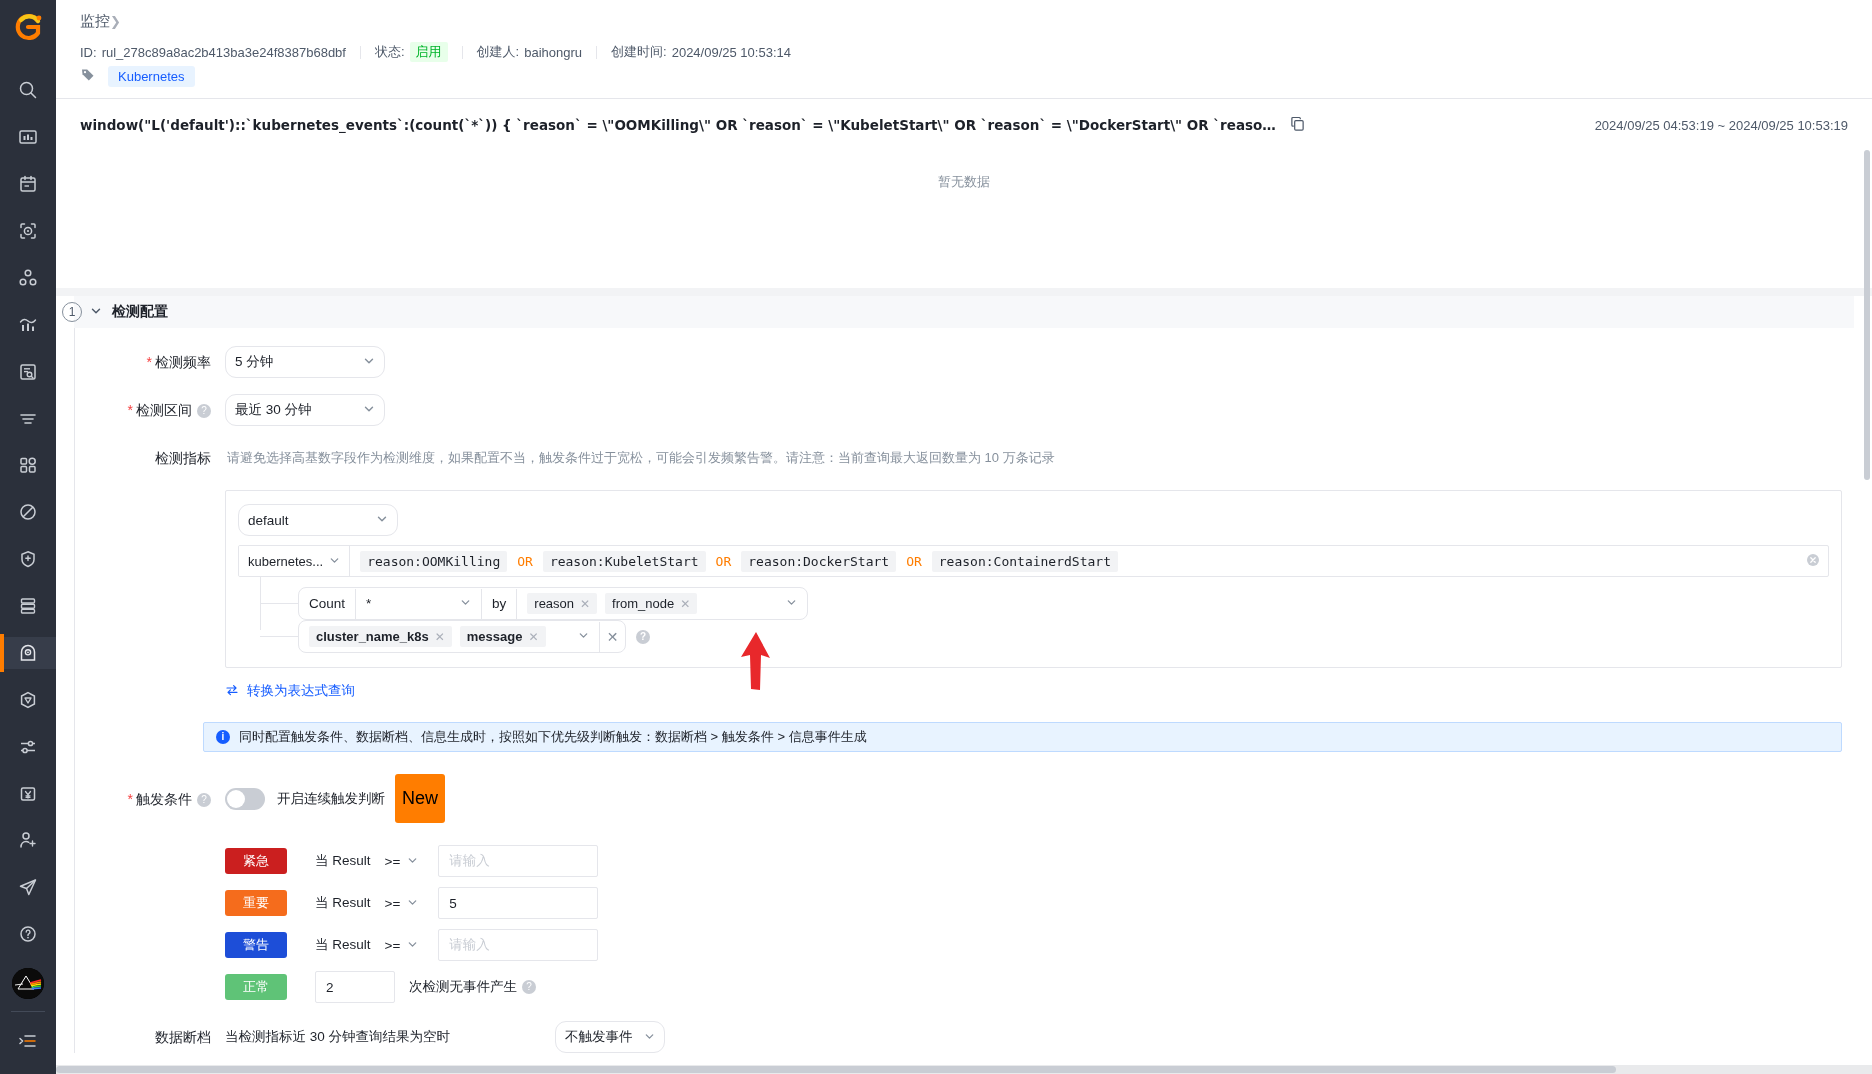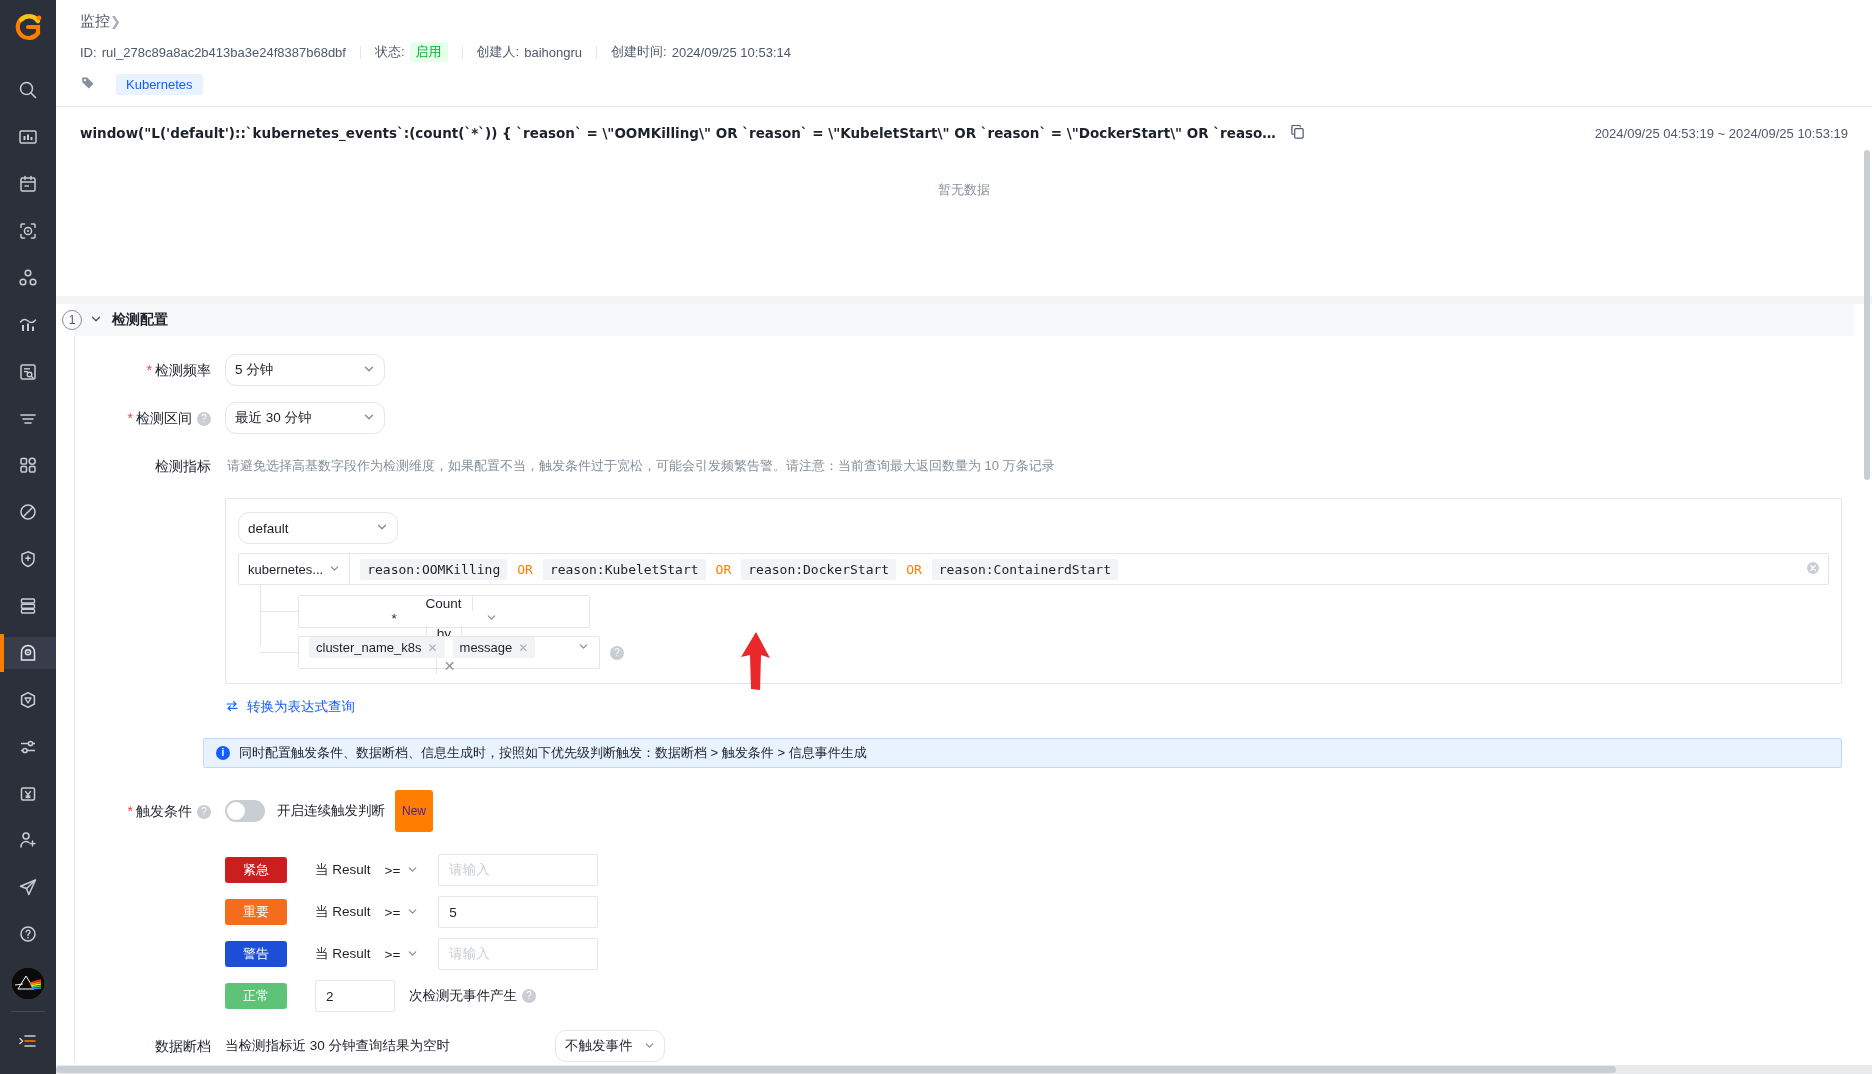--- a/index.html
+++ b/index.html
@@ -45,21 +45,21 @@
   .crumb { display:flex; align-items:center; gap:0; font-size:15px; }
   .crumb .root { color:#4e5969; cursor:pointer; }
   .crumb .sep { color:#a9aeb8; font-size:13px; }
   .crumb .cur { color:#1d2129; font-size:16px; }
   .meta { margin-top:11px; display:flex; align-items:center; font-size:13px; color:#4e5969; }
   .meta .seg { display:flex; align-items:center; gap:5px; }
   .meta .vbar { width:1px; height:13px; background:#e5e6eb; margin:0 14px; }
   .badge-on {
     background:#e8ffea; color:#00b42a; padding:1px 6px; border-radius:2px; font-size:13px;
   }
-  .tags { margin-top:12px; padding-bottom:11px; display:flex; align-items:center; gap:20px; }
+  .tags { margin-top:4px; padding-bottom:11px; display:flex; align-items:center; gap:12px; }
   .tag-chip {
     background:#e8f3ff; color:#165dff; font-size:13px; padding:3px 10px; border-radius:3px;
   }
 
   
   .qstrip {
     background:#fff; border-top:1px solid #e5e6eb;
     height:190px; position:relative; padding:0 24px;
   }
   .qrow { display:flex; align-items:center; height:44px; padding-top:8px; }
@@ -137,25 +137,24 @@
   .clr-ic { margin-left:auto; padding-right:8px; color:#c9cdd4; cursor:pointer; flex:0 0 auto; }
 
   .agg-wrap { margin-top:10px; position:relative; padding-left:60px; }
   .agg-wrap:before {
     content:""; position:absolute; left:22px; top:-10px; bottom:23px; width:1px; background:#e5e6eb;
   }
   .agg-line1, .agg-line2 { position:relative; display:flex; align-items:center; }
   .agg-line1:before, .agg-line2:before {
     content:""; position:absolute; left:-38px; top:16px; width:38px; height:1px; background:#e5e6eb;
   }
-  .agg-line2 { margin-top:8px; }
+  .agg-line2 { margin-top:0;font-weight:bold; }
   .grp {
-    display:flex; align-items:center; height:33px; border:1px solid #e5e6eb; border-radius:2px;
+    display:flex; align-items:center; height:33px; border:1px solid #e5e6eb; border-radius:8px;
     background:#fff;
-    flex-direction:column;
   }
   .grp .cell { padding:0 10px; font-size:13.5px; color:#1d2129; display:flex; align-items:center;
     height:30px; }
   .grp .cell.bd { border-right:1px solid #e5e6eb; }
   .grp .cell.bdl { border-left:1px solid #e5e6eb; }
   .grp .cv { color:#86909c; margin-left:10px; }
   .chip {
     display:inline-flex; align-items:center; gap:6px; background:#f2f3f5; border-radius:2px;
     padding:3px 7px; font-size:13px; color:#1d2129;
   }
@@ -180,21 +179,21 @@
   
   .trig { margin-top:22px; }
   .trow { display:flex; align-items:center; margin-bottom:10px; }
   .toggle {
     width:40px; height:22px; border-radius:11px; background:#c9cdd4; position:relative;
     cursor:pointer; flex:0 0 auto;
   }
   .toggle .knob { position:absolute; left:2px; top:2px; width:18px; height:18px;
     border-radius:50%; background:#fff; }
   .tgl-label { margin-left:12px; font-size:13.5px; color:#1d2129; }
-  .new-badge { background:#ff7d00; color:#4c1d95; font-size:12px; padding:14px 7px;
+  .new-badge { background:#ff7d00; color:#000000; font-size:18px; padding:14px 7px;
     border-radius:3px; margin-left:10px; }
 
   .sev {
     width:62px; height:26px; border-radius:3px; color:#fff; font-size:13px;
     display:flex; align-items:center; justify-content:center; flex:0 0 auto; cursor:pointer;
   }
   .sev.urgent { background:#cb1f1f; }
   .sev.major  { background:#f56c1c; }
   .sev.warn   { background:#1d4ed8; }
   .sev.normal { background:#5fc377; }

